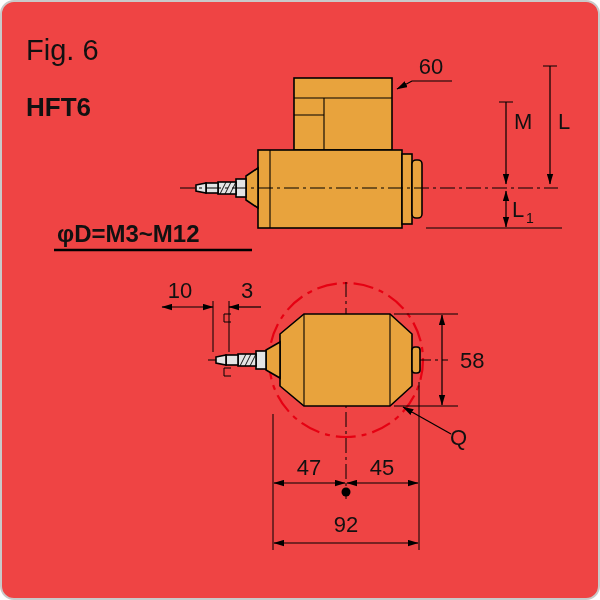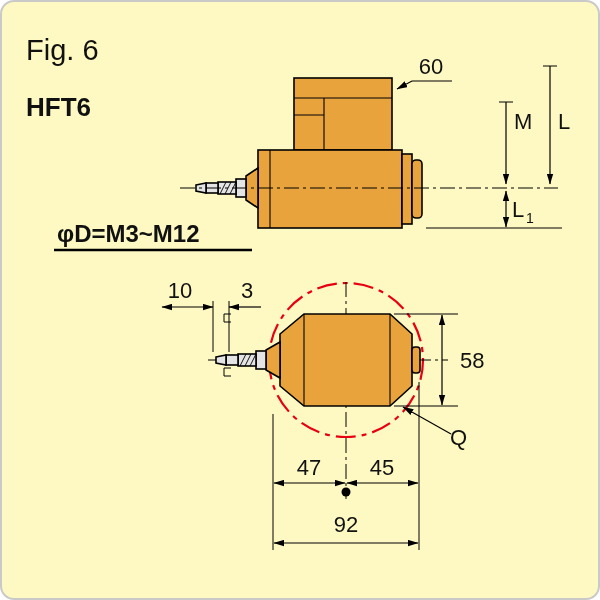--- a/index.html
+++ b/index.html
@@ -5,21 +5,21 @@
   html, body {
     margin: 0; padding: 0;
     width: 600px; height: 600px;
     background: #ffffff;
     font-family: "Liberation Sans", sans-serif;
   }
   .page {
     position: relative;
     width: 600px; height: 600px;
     box-sizing: border-box;
-    background: #fef9c3;
+    background: #ef4444;
     border: 2px solid #c9c9c9;
     border-radius: 14px;
     overflow: hidden;
   }
   svg { display: block; }
   text {
     font-family: "Liberation Sans", sans-serif;
     fill: #111111;
   }
   .t-dim   { font-size: 22px; }

